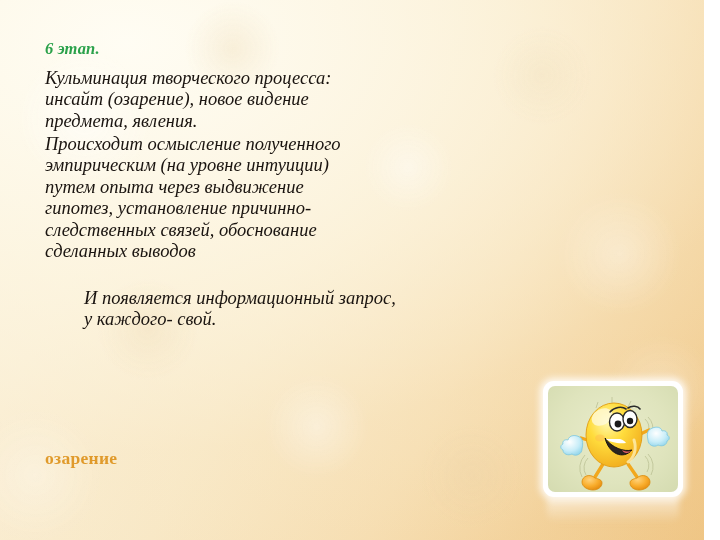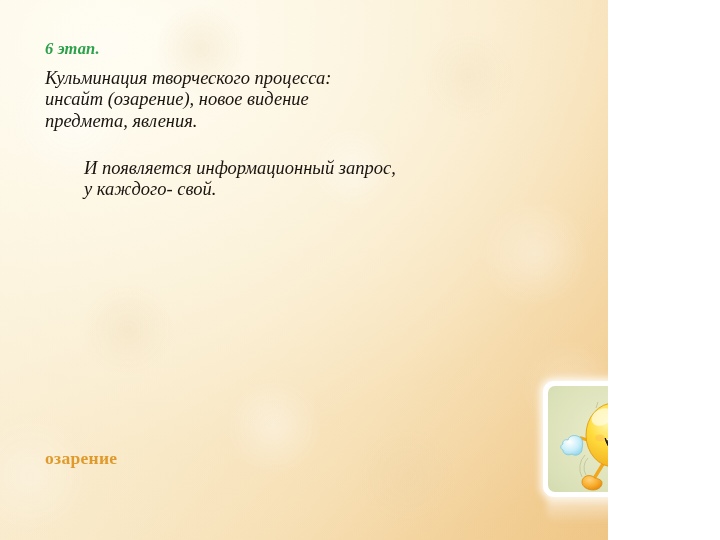--- a/index.html
+++ b/index.html
@@ -8,21 +8,21 @@
   }
   body {
     width: 720px;
     height: 540px;
     overflow: hidden;
     font-family: "Liberation Serif", "DejaVu Serif", serif;
   }
 
   #slide {
     position: relative;
-    width: 608px;
+    width: 704px;
     height: 540px;
     overflow: hidden;
     background:
       radial-gradient(ellipse 160% 130% at 18% 8%,
         rgba(255,253,244,0.98) 0%,
         rgba(253,246,226,0.72) 34%,
         rgba(250,235,203,0.30) 58%,
         rgba(247,222,178,0.05) 78%,
         rgba(247,222,178,0.0) 100%),
       linear-gradient(118deg,
@@ -147,20 +147,26 @@
 
   <div id="text-body">
 
     <div>
       <div class="heading-line" style="color: rgb(42, 161, 74);">6 этап.</div>
     </div>
 
     <p class="para p1" style="color: rgb(26, 20, 16);"> Кульминация творческого процесса:
 инсайт (озарение), новое видение
 предмета, явления.</p>
+    <p class="para p2" style="color: rgb(26, 20, 16);"> Происходит осмысление полученного
+эмпирическим (на уровне интуиции)
+путем опыта через выдвижение
+гипотез, установление причинно-
+следственных связей, обоснование
+сделанных выводов</p>
     <p class="para p3" style="color: rgb(26, 20, 16);">И появляется информационный запрос,
 у каждого- свой.</p>
 
   </div>
 
   <div id="accent-word-row">
     <span id="accent-word" style="color: rgb(224, 154, 43);">озарение</span>
   </div>
 
   <div id="smiley-reflection"></div>

